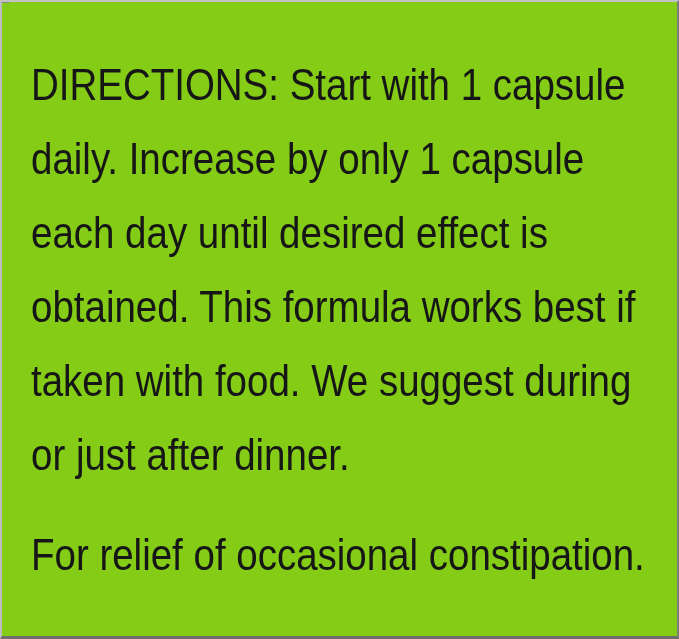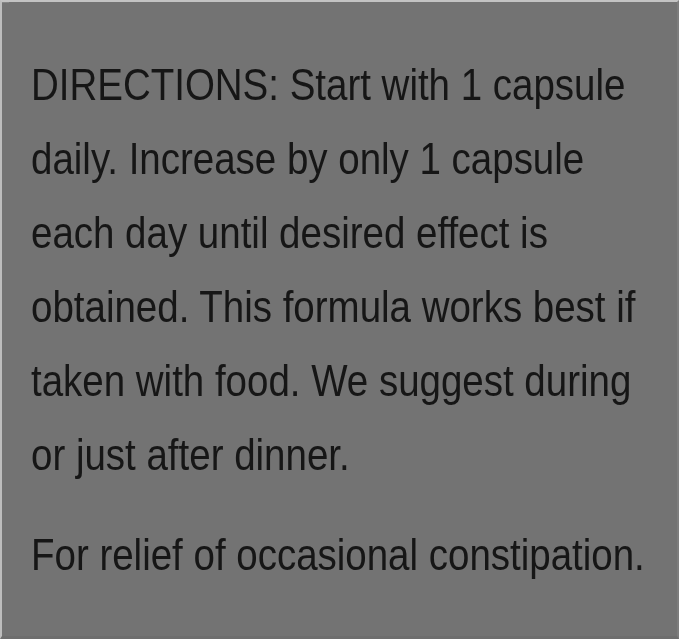--- a/index.html
+++ b/index.html
@@ -10,21 +10,21 @@
     width: 679px;
     height: 639px;
     position: relative;
     overflow: hidden;
     background: #ffffff;
     font-family: "Liberation Sans", sans-serif;
   }
   .canvas {
     position: absolute;
     inset: 0;
-    background: #737373;
+    background: #84cc16;
   }
   
   .frame {
     position: absolute;
     inset: 0;
     box-sizing: border-box;
     border-top: 2px solid #c3c3c3;
     border-left: 2px solid #bdbdbd;
     border-right: 2px solid #7d7d7d;
     border-bottom: 3px solid #6e6e6e;

